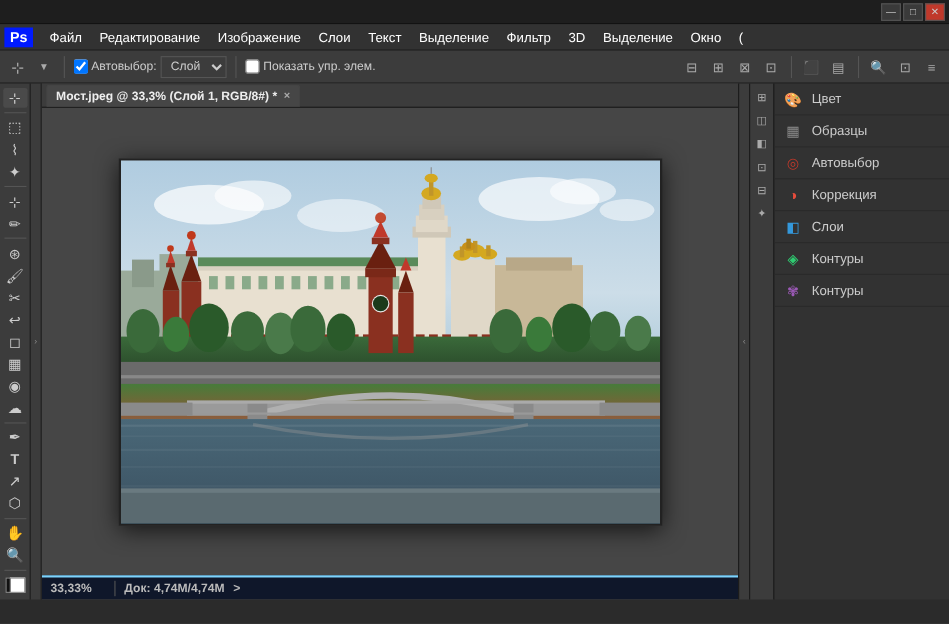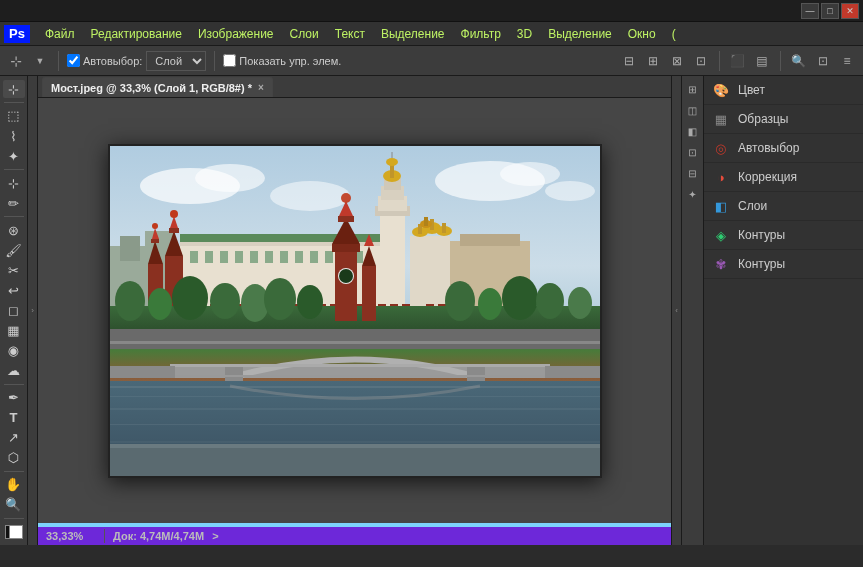--- a/index.html
+++ b/index.html
@@ -59,21 +59,21 @@
       width: 26px;
       height: 18px;
       display: flex;
       align-items: center;
       justify-content: center;
       margin-right: 6px;
       flex-shrink: 0;
     }
     .menu-item {
       padding: 2px 7px;
-      color: #bef264;
+      color: #ffffff;
       cursor: pointer;
       border-radius: 2px;
       font-size: 12px;
     }
 
     
     .options-bar {
       background: #3c3c3c;
       height: 30px;
       display: flex;
@@ -235,26 +235,26 @@
     }
 
     
     .kremlin-scene {
       width: 100%;
       height: 100%;
     }
 
     
     .status-bar {
-      background: #6d28d9;
+      background: #0f172a;
       height: 22px;
       display: flex;
       align-items: center;
       padding: 0 8px;
-      border-top: 4px solid #7dd3fc;
+      border-top: 2px solid #7dd3fc;
       gap: 8px;
     }
     .status-zoom {
       font-size: 11px;
       color: #bbb;
       min-width: 50px;
     }
     .status-sep {
       width: 1px;
       height: 14px;

